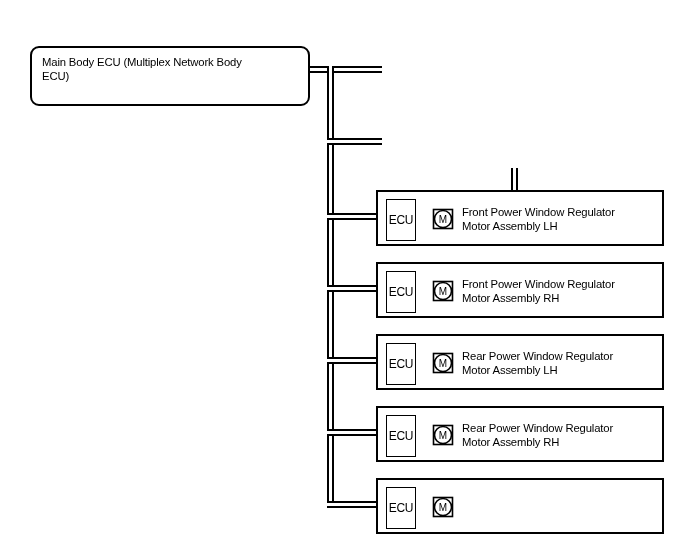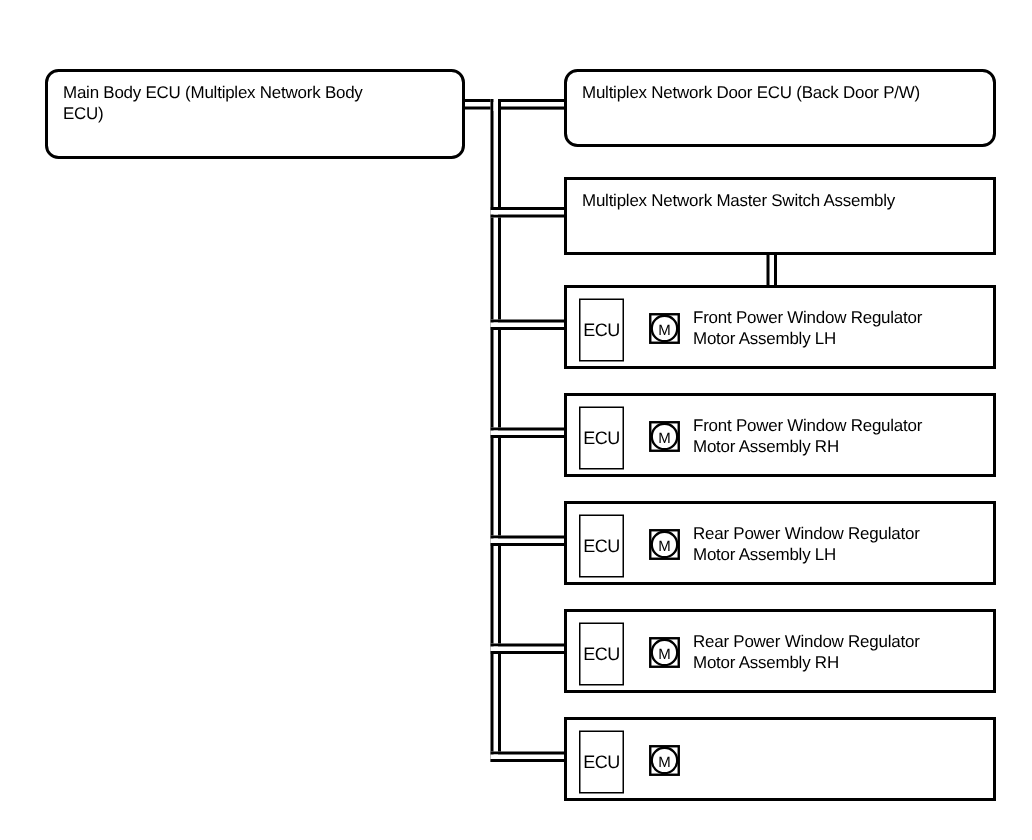--- a/index.html
+++ b/index.html
@@ -103,27 +103,21 @@
 
   <div class="lin-h" style="left:334px; top:66px; width:48px;"></div>
 
   <div class="lin-v" style="left:511px; top:168px; height:22px;"></div>
 
   <div class="node rounded" style="left:30px; top:46px; width:280px; height:60px;">
     <div class="node-label">Main Body ECU (Multiplex Network Body
 ECU)</div>
   </div>
 
-  <div class="node rounded" style="left:376px; top:46px; width:288px; height:52px;">
-    <div class="node-label">Multiplex Network Door ECU (Back Door P/W)</div>
-  </div>
 
-  <div class="node" style="left:376px; top:118px; width:288px; height:52px;">
-    <div class="node-label">Multiplex Network Master Switch Assembly</div>
-  </div>
 
   <div class="node with-ecu" style="left:376px; top:190px; width:288px; height:56px;">
     <div class="ecu-box">ECU</div>
     <div class="motor">
       <svg viewBox="0 0 26 26" width="26" height="26">
         <rect x="3.5" y="3.5" width="19" height="19" fill="#fff" stroke="#000" stroke-width="1.6"></rect>
         <circle cx="13" cy="13" r="8.5" fill="#fff" stroke="#000" stroke-width="1.6"></circle>
         <text x="13" y="17" text-anchor="middle" font-size="10" font-family="Liberation Sans, sans-serif" fill="#000">M</text>
       </svg>
     </div>

